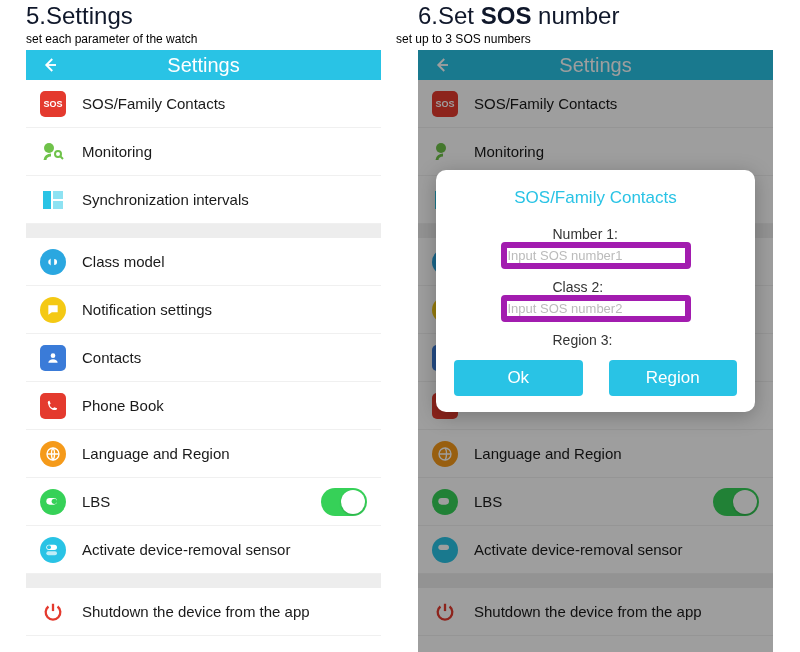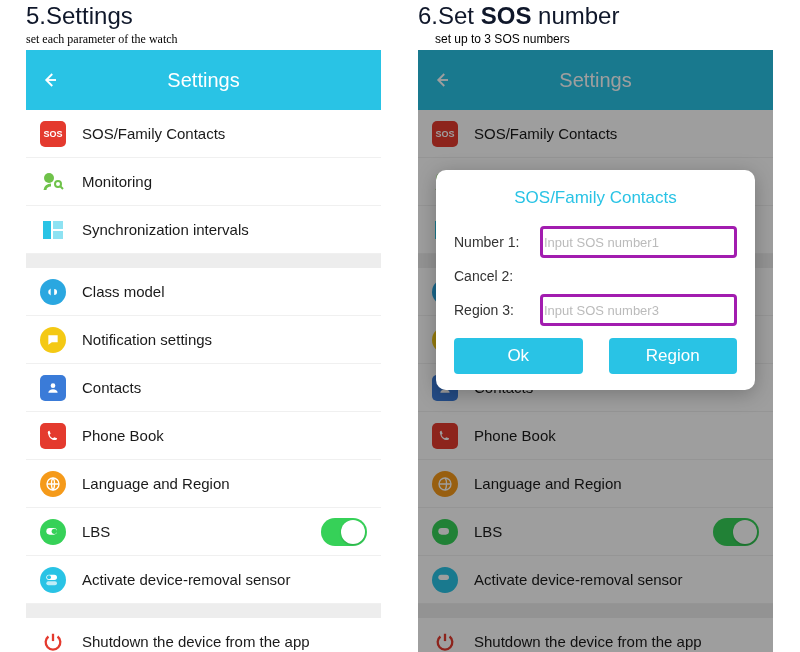--- a/index.html
+++ b/index.html
@@ -27,21 +27,21 @@
     width: 355px;
     top: 50px;
     bottom: 0;
     background: #fff;
     overflow: hidden;
   }
   #phone-left { left: 26px; }
   #phone-right { left: 418px; }
   .header {
     background: #29c3e5;
-    height: 60px;
+    height: 30px;
     display: flex;
     align-items: center;
     justify-content: center;
     position: relative;
     color: #fff;
   }
   .header .back {
     position: absolute;
     left: 14px;
     top: 50%;
@@ -100,30 +100,31 @@
   .modal-title {
     text-align: center;
     color: #29c3e5;
     font-size: 17px;
     margin-bottom: 18px;
   }
   .field-row {
     display: flex;
     align-items: center;
     margin-bottom: 10px;
+    flex-direction: column;
   }
   .field-row .flabel {
     width: 86px;
     font-size: 14px;
     color: #333;
   }
   .field-row input {
     flex: 1;
     height: 32px;
-    border: 3px solid #a21caf;
+    border: 6px solid #a21caf;
     border-radius: 4px;
     padding: 0 1px;
     font-size: 13px;
     color: #555;
   }
   .field-row input::placeholder { color: #bbb; }
   .modal-buttons {
     display: flex;
     gap: 26px;
     margin-top: 12px;
@@ -139,26 +140,26 @@
     cursor: pointer;
   }
   
   .ic-round { border-radius: 50%; }
   .ic-sq { border-radius: 5px; }
 </style>
 </head>
 <body>
 
 <div class="panel-label" style="left:26px; top:2px;">5.Settings</div>
-<div class="panel-sub" style="left:26px; top:32px;font-family:Liberation Serif, serif;">set each parameter of the watch</div>
+<div class="panel-sub" style="left:26px; top:32px;">set each parameter of the watch</div>
 
 <div class="panel-label" style="left:418px; top:2px;">
   <span>6.Set </span><span class="bold">SOS</span><span> number</span>
 </div>
-<div class="panel-sub" style="left:435px; top:32px;">set up to 3 SOS numbers</div>
+<div class="panel-sub" style="left:396px; top:32px;">set up to 3 SOS numbers</div>
 
 <div id="phone-left" class="phone">
   <div class="header">
     <div class="back">
       <svg width="18" height="18" viewBox="0 0 24 24" fill="none" stroke-width="2.5">
           <path d="M15 4 L7 12 L15 20"></path>
           <path d="M7 12 L20 12"></path>
         </svg>
     </div>
     <div class="header-title">Settings</div>
@@ -379,24 +380,24 @@
 
   <div class="dim-overlay"></div>
 
   <div class="modal">
     <div class="modal-title">SOS/Family Contacts</div>
     <div class="field-row">
       <div class="flabel">Number 1:</div>
       <input type="text" placeholder="Input SOS number1" style="">
     </div>
     <div class="field-row">
-      <div class="flabel">Cancel 2:</div>
+      <div class="flabel">Class 2:</div>
+      <input type="text" placeholder="Input SOS number2" style="">
     </div>
     <div class="field-row">
       <div class="flabel">Region 3:</div>
-      <input type="text" placeholder="Input SOS number3" style="">
     </div>
     <div class="modal-buttons">
       <button>Ok</button>
       <button>Region</button>
     </div>
   </div>
 </div>
 
 </body></html>

